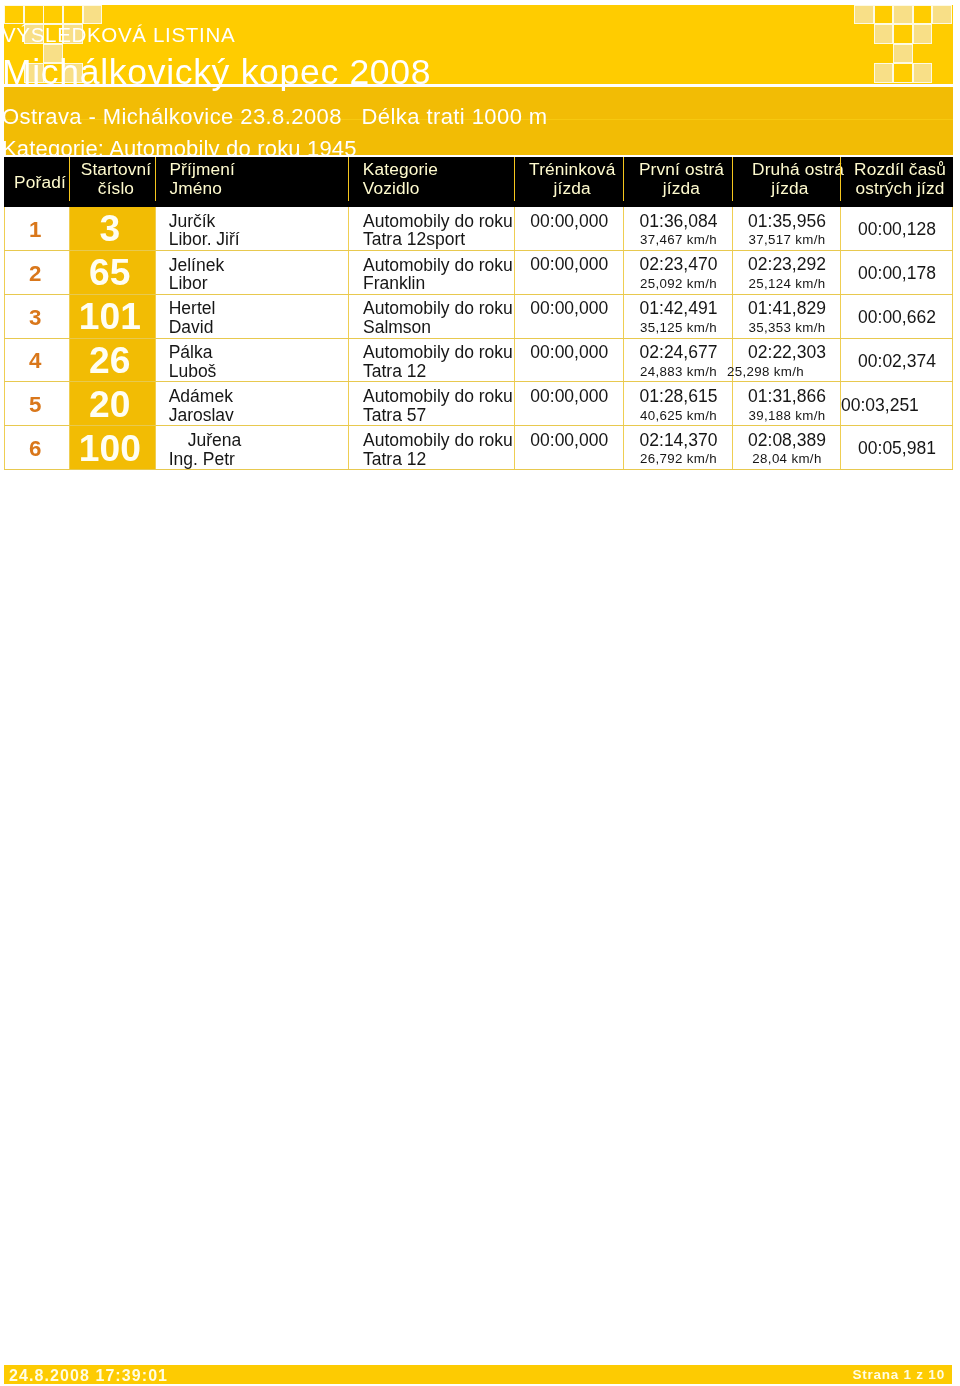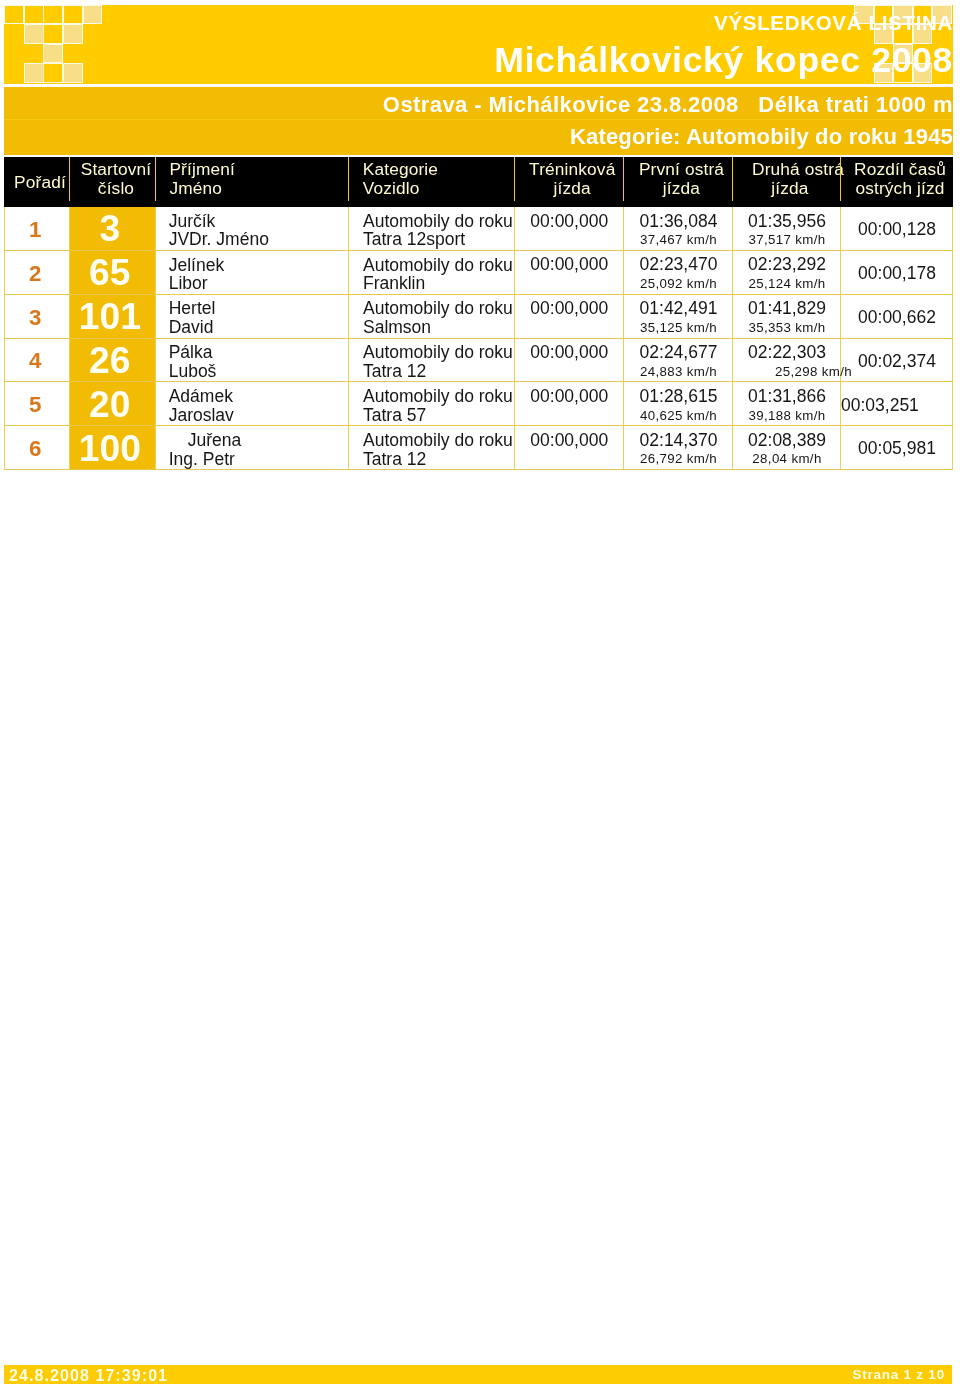--- a/index.html
+++ b/index.html
@@ -6,22 +6,22 @@
   html,body{margin:0;padding:0;background:#ffffff;}
   body{width:960px;height:1386px;overflow:hidden;
        font-family:"Liberation Sans",sans-serif;}
   .page{position:relative;width:960px;height:1386px;background:#fff;}
 
   
   .banner{position:absolute;left:4px;top:4.5px;width:949px;height:79.5px;background:#FFCC00;}
   .banner-sub{position:absolute;left:4px;top:87px;width:949px;height:68px;background:#F2BC05;}
   .band-line{position:absolute;left:0;top:31.5px;width:949px;height:1.2px;background:#F7C90F;}
 
-  .hdrtext{position:absolute;left:2px;width:951px;text-align:right;
-      font-weight:bold;color:#FFFFFF;white-space:pre;}
+  .hdrtext{position:absolute;left:2px;width:951px;text-align:left;
+      font-weight:normal;color:#FFFFFF;white-space:pre;margin-top:12px;}
   .report-kind{top:11.4px;font-size:20.5px;letter-spacing:0.68px;}
   .report-title{top:39.6px;font-size:35.5px;letter-spacing:0.7px;}
   .event-line{top:92.3px;font-size:22px;letter-spacing:0.42px;}
   .cat-line{top:124.4px;font-size:22px;letter-spacing:0.18px;}
 
   
   .checker{position:absolute;top:4.5px;width:101px;height:79.5px;overflow:hidden;}
   .checker.left{left:4.4px;}
   .checker.right{left:854px;width:99px;}
   .chk{position:absolute;width:19.6px;height:19.6px;box-sizing:border-box;
@@ -124,21 +124,21 @@
         <div class="grid-v" style="left: 151px; top: 0px; height: 43.85px;"></div>
         <div class="grid-v" style="left: 344.4px; top: 0px; height: 43.85px;"></div>
         <div class="grid-v" style="left: 509.5px; top: 0px; height: 43.85px;"></div>
         <div class="grid-v" style="left: 619px; top: 0px; height: 43.85px;"></div>
         <div class="grid-v" style="left: 728px; top: 0px; height: 43.85px;"></div>
         <div class="grid-v" style="left: 836px; top: 0px; height: 43.85px;"></div>
         <div class="grid-v" style="left: 948px; top: 0px; height: 43.85px;"></div>
         <div class="rank" style="left: -1.8px; width: 66px; top: 9.8px;">1</div>
         <div class="snum" style="left: 62.8px; width: 86px; top: 0.2px;">3</div>
         <div class="txt" style="left: 164.7px; top: 3.7px;">Jurčík</div>
-        <div class="txt" style="left: 164.7px; top: 22.3px;">JVDr. Jméno</div>
+        <div class="txt" style="left: 164.7px; top: 22.3px;">Libor. Jiří</div>
         <div class="txt" style="left: 359px; top: 3.7px;">Automobily do roku</div>
         <div class="txt" style="left: 359px; top: 22.3px;">Tatra 12sport</div>
         <div class="txt" style="left: 510.5px; width: 109.5px; text-align: center; top: 3.5px;">00:00,000</div>
         <div class="txt" style="left: 620px; width: 109px; text-align: center; top: 3.5px;">01:36,084</div>
         <div class="sub" style="left: 620px; width: 109px; text-align: center; top: 25.1px;">37,467 km/h</div>
         <div class="txt" style="left: 729px; width: 108px; text-align: center; top: 3.5px;">01:35,956</div>
         <div class="sub" style="left: 729px; width: 108px; text-align: center; top: 25.1px;">37,517 km/h</div>
         <div class="txt" style="left: 837px; width: 112px; text-align: center; top: 12.1px;">00:00,128</div>
         <div class="grid-h" style="top: 42.85px;"></div>
       </div>
@@ -206,21 +206,21 @@
         <div class="rank" style="left: -1.8px; width: 66px; top: 9.8px;">4</div>
         <div class="snum" style="left: 62.8px; width: 86px; top: 0.2px;">26</div>
         <div class="txt" style="left: 164.7px; top: 3.7px;">Pálka</div>
         <div class="txt" style="left: 164.7px; top: 22.3px;">Luboš</div>
         <div class="txt" style="left: 359px; top: 3.7px;">Automobily do roku</div>
         <div class="txt" style="left: 359px; top: 22.3px;">Tatra 12</div>
         <div class="txt" style="left: 510.5px; width: 109.5px; text-align: center; top: 3.5px;">00:00,000</div>
         <div class="txt" style="left: 620px; width: 109px; text-align: center; top: 3.5px;">02:24,677</div>
         <div class="sub" style="left: 620px; width: 109px; text-align: center; top: 25.1px;">24,883 km/h</div>
         <div class="txt" style="left: 729px; width: 108px; text-align: center; top: 3.5px;">02:22,303</div>
-        <div class="sub" style="left: 740px; width: 108px; text-align: right; top: 25.1px;">25,298 km/h</div>
+        <div class="sub" style="left: 723px; width: 108px; text-align: left; top: 25.1px;">25,298 km/h</div>
         <div class="txt" style="left: 837px; width: 112px; text-align: center; top: 12.1px;">00:02,374</div>
         <div class="grid-h" style="top: 42.85px;"></div>
       </div>
       <div class="trow">
         <div class="snum-bg" style="left: 66px; top: 0px; width: 86px; height: 43.85px;"></div>
         <div class="grid-v" style="left: 0px; top: 0px; height: 43.85px;"></div>
         <div class="grid-v" style="left: 65px; top: 0px; height: 43.85px;"></div>
         <div class="grid-v" style="left: 151px; top: 0px; height: 43.85px;"></div>
         <div class="grid-v" style="left: 344.4px; top: 0px; height: 43.85px;"></div>
         <div class="grid-v" style="left: 509.5px; top: 0px; height: 43.85px;"></div>

